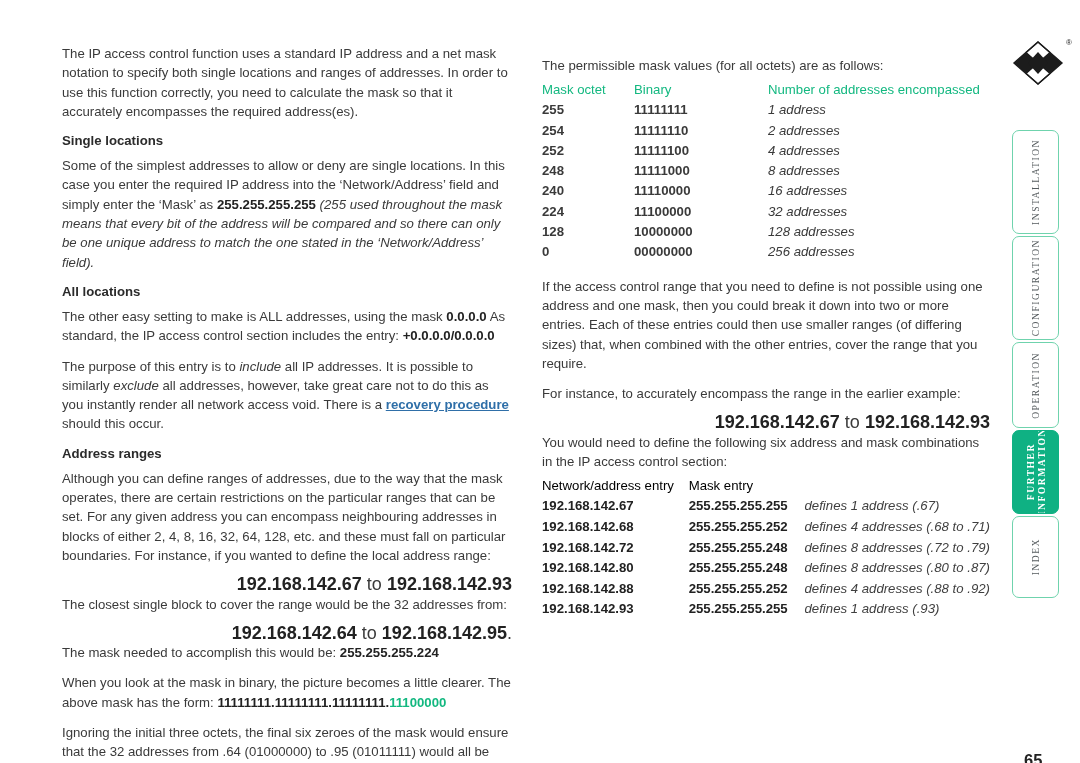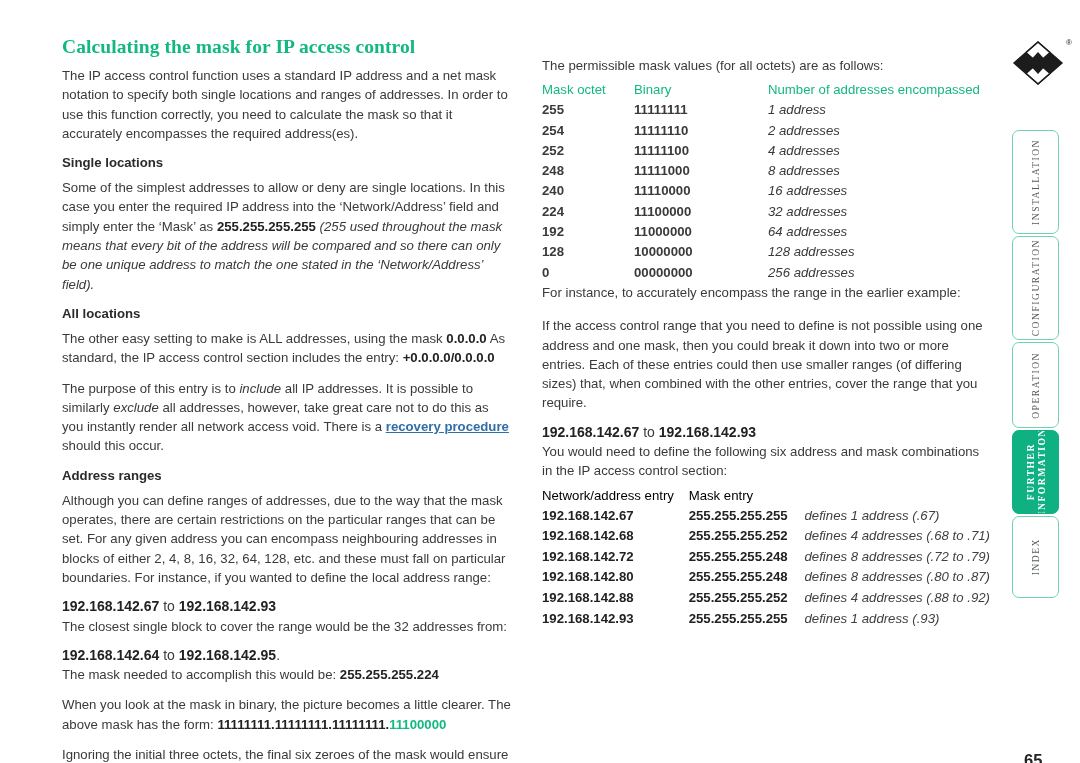--- a/index.html
+++ b/index.html
@@ -62,24 +62,25 @@
   .i { font-style: italic; }
   .green { color: #13b880; }
   .lnk {
     color: #2f6fa8;
     text-decoration: underline;
     font-weight: bold;
     cursor: pointer;
     text-align: center;
   }
   p.addr-line {
-    font-size: 14px;
+    font-size: 18px;
     line-height: 19.3px;
     margin: 10px 0 0 0;
     color: #3a3a3a;
+    text-align: right;
   }
 
   
   table.masktable {
     border-collapse: collapse;
     width: 100%;
     margin-top: 7px;
   }
   table.masktable th {
     text-align: left;
@@ -195,21 +196,20 @@
     margin-top: 45px;
   }
 </style>
 </head>
 <body>
 
 <div class="page">
 
   <div class="col-left">
 
-    <h1 class="doc-title">Calculating the mask for IP access control</h1>
 
     <p class="body tight">The IP access control function uses a standard IP address and a net mask notation to specify both single locations and ranges of addresses. In order to use this function correctly, you need to calculate the mask so that it accurately encompasses the required address(es).</p>
 
     <h2 class="sec-head">Single locations</h2>
     <p class="body tight"><span>Some of the simplest addresses to allow or deny are single locations. In this case you enter the required IP address into the ‘Network/Address’ field and simply enter the ‘Mask’ as </span><span class="b">255.255.255.255</span><span class="i"> (255 used throughout the mask means that every bit of the address will be compared and so there can only be one unique address to match the one stated in the ‘Network/Address’ field).</span></p>
 
     <h2 class="sec-head">All locations</h2>
     <p class="body tight"><span>The other easy setting to make is ALL addresses, using the mask </span><span class="b">0.0.0.0</span><span>  As standard, the IP access control section includes the entry: </span><span class="b">+0.0.0.0/0.0.0.0</span></p>
     <p class="body tight"><span>The purpose of this entry is to </span><span class="i">include</span><span> all IP addresses. It is possible to similarly </span><span class="i">exclude</span><span> all addresses, however, take great care not to do this as you instantly render all network access void. There is a </span><span class="lnk">recovery procedure</span><span> should this occur.</span></p>
 
@@ -267,40 +267,35 @@
             <td class="c-octet">240</td>
             <td class="c-binary">11110000</td>
             <td class="c-count">16 addresses</td>
           </tr>
         <tr>
             <td class="c-octet">224</td>
             <td class="c-binary">11100000</td>
             <td class="c-count">32 addresses</td>
           </tr>
         <tr>
-            <td class="c-octet">192</td>
-            <td class="c-binary">11000000</td>
-            <td class="c-count">64 addresses</td>
-          </tr>
-        <tr>
             <td class="c-octet">128</td>
             <td class="c-binary">10000000</td>
             <td class="c-count">128 addresses</td>
           </tr>
         <tr>
             <td class="c-octet">0</td>
             <td class="c-binary">00000000</td>
             <td class="c-count">256 addresses</td>
           </tr>
       </tbody>
     </table>
 
+    <p class="body" style="margin-top:14px;">If the access control range that you need to define is not possible using one address and one mask, then you could break it down into two or more entries. Each of these entries could then use smaller ranges (of differing sizes) that, when combined with the other entries, cover the range that you require.</p>
+
     <p class="body">For instance, to accurately encompass the range in the earlier example:</p>
-
-    <p class="body" style="margin-top:14px;">If the access control range that you need to define is not possible using one address and one mask, then you could break it down into two or more entries. Each of these entries could then use smaller ranges (of differing sizes) that, when combined with the other entries, cover the range that you require.</p>
 
     <p class="addr-line"><span class="b">192.168.142.67</span><span> to </span><span class="b">192.168.142.93</span></p>
 
     <p class="body">You would need to define the following six address and mask combinations in the IP access control section:</p>
 
     <table class="entrytable">
       <thead>
         <tr>
           <th class="he-net">Network/address entry</th>
           <th class="he-mask">Mask entry</th>

